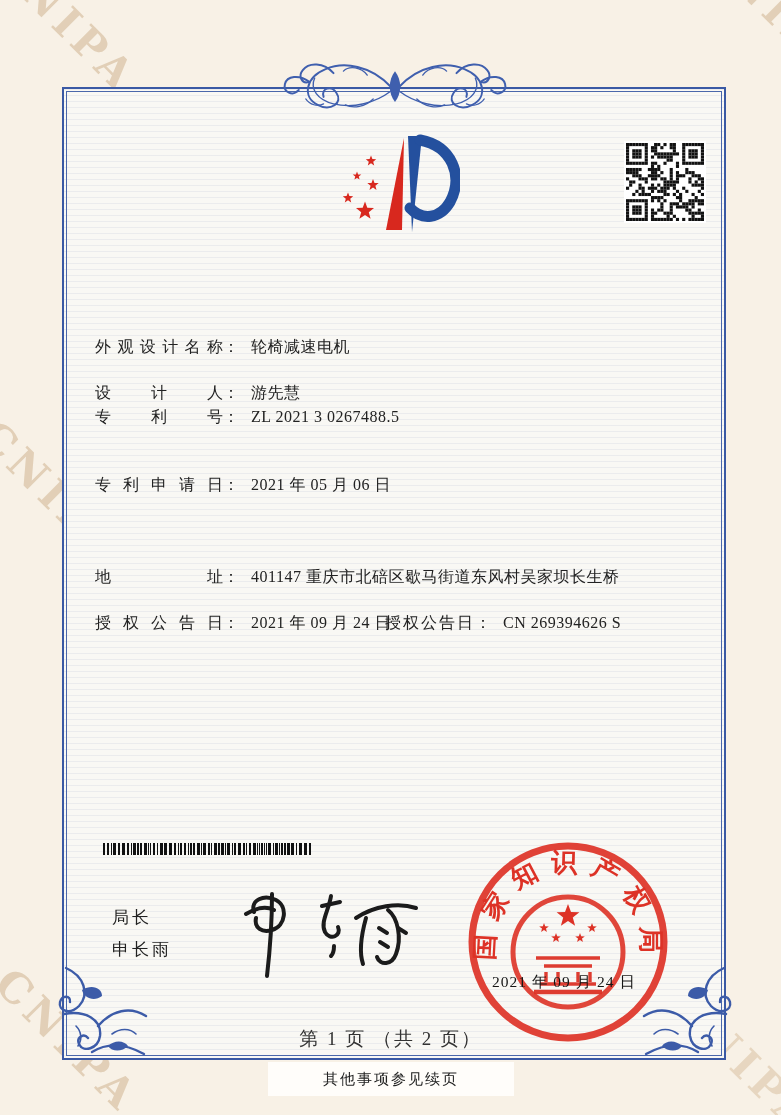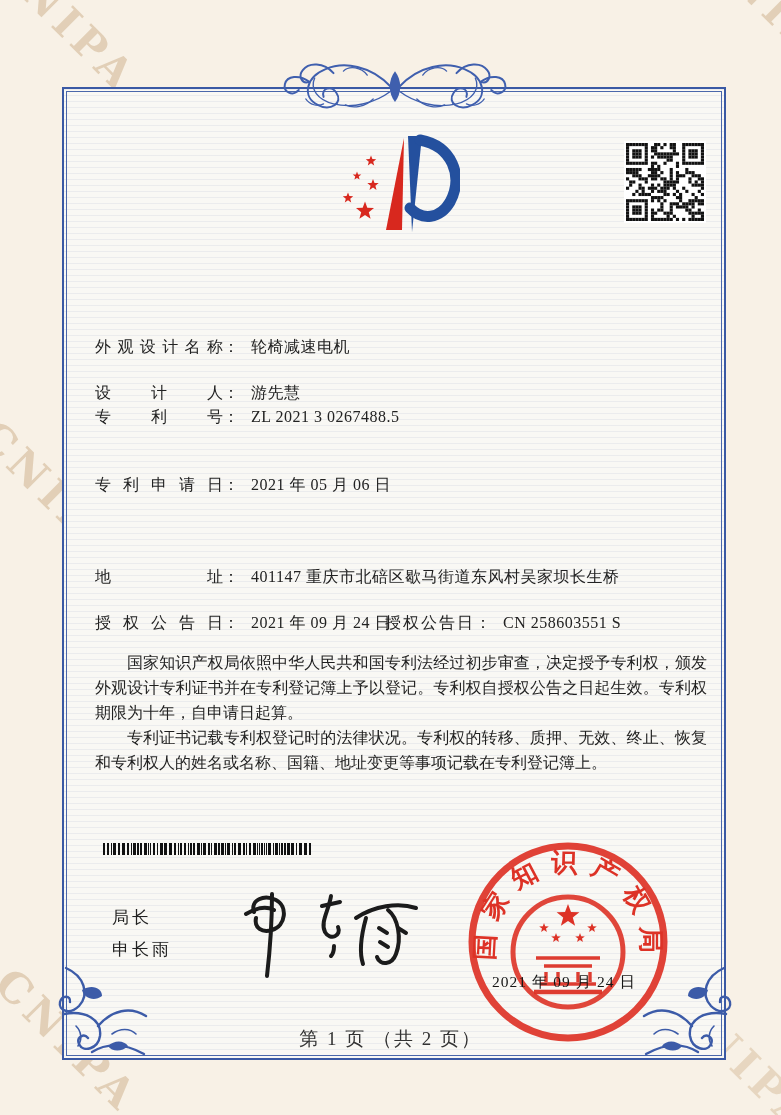--- a/index.html
+++ b/index.html
@@ -487,28 +487,24 @@
   </div>
   <div class="row r4">
     <span class="lab">专利申请日</span><span class="colon">：</span><span class="val">2021 年 05 月 06 日</span>
   </div>
   <div class="row r6">
     <span class="lab">地址</span><span class="colon">：</span><span class="val">401147 重庆市北碚区歇马街道东风村吴家坝长生桥</span>
   </div>
   <div class="row r7">
     <span class="lab">授权公告日</span><span class="colon">：</span><span class="val">2021 年 09 月 24 日</span>
     <span class="grant2">
-      <span class="lab2">授权公告日</span><span class="colon">：</span><span class="val">CN 258603551 S</span>
+      <span class="lab2">授权公告日</span><span class="colon">：</span><span class="val">CN 269394626 S</span>
     </span>
   </div>
 
-  <div class="paras">
-    <p>国家知识产权局依照中华人民共和国专利法经过初步审查，决定授予专利权，颁发外观设计专利证书并在专利登记簿上予以登记。专利权自授权公告之日起生效。专利权期限为十年，自申请日起算。</p>
-    <p>专利证书记载专利权登记时的法律状况。专利权的转移、质押、无效、终止、恢复和专利权人的姓名或名称、国籍、地址变更等事项记载在专利登记簿上。</p>
-  </div>
 
   <div class="barcode" id="barcode">
       <i class="b" style="width: 2px;"></i>
       <i class="s" style="width: 2px;"></i>
       <i class="b" style="width: 2px;"></i>
       <i class="s" style="width: 2px;"></i>
       <i class="b" style="width: 1px;"></i>
       <i class="s" style="width: 1px;"></i>
       <i class="b" style="width: 3px;"></i>
       <i class="s" style="width: 2px;"></i>
@@ -668,14 +664,15 @@
         <path d="M78,126 L126,126"></path>
         <path d="M80,132 L80,142 M92,132 L92,142 M112,132 L112,142 M124,132 L124,142"></path>
         <path d="M74,144 L130,144"></path>
         <path d="M68,152 L136,152" stroke-width="4.5"></path>
       </g>
     </g>
   </svg>
   <div class="seal-date">2021 年 09 月 24 日</div>
 
   <div class="page-info">第 1 页 （共 2 页）</div>
+  <div class="cont-strip">其他事项参见续页</div>
 
 </div>
 
 </body></html>

